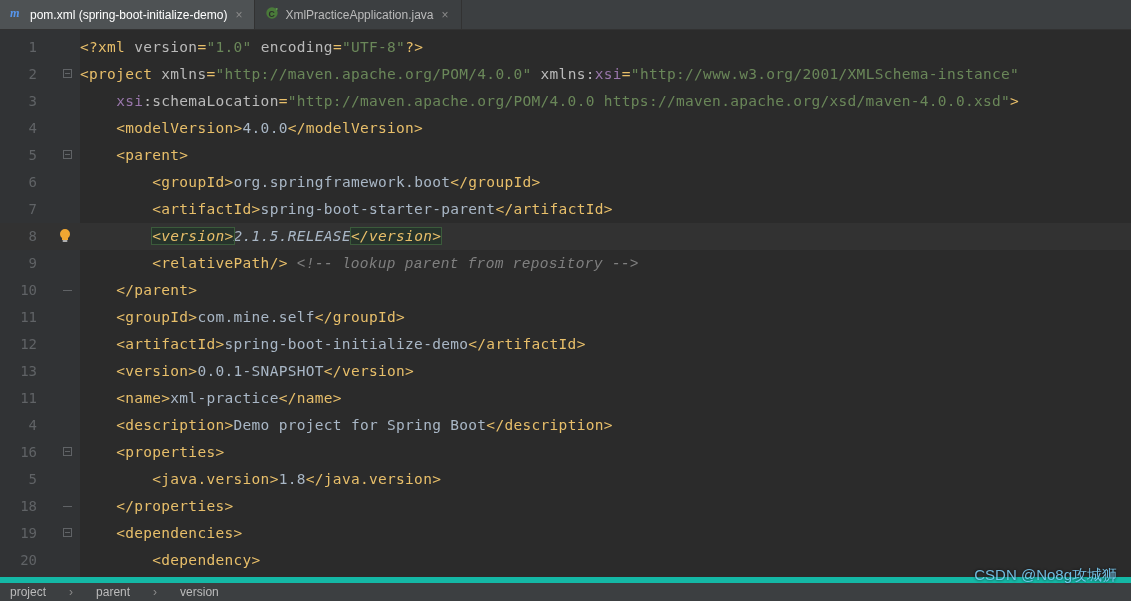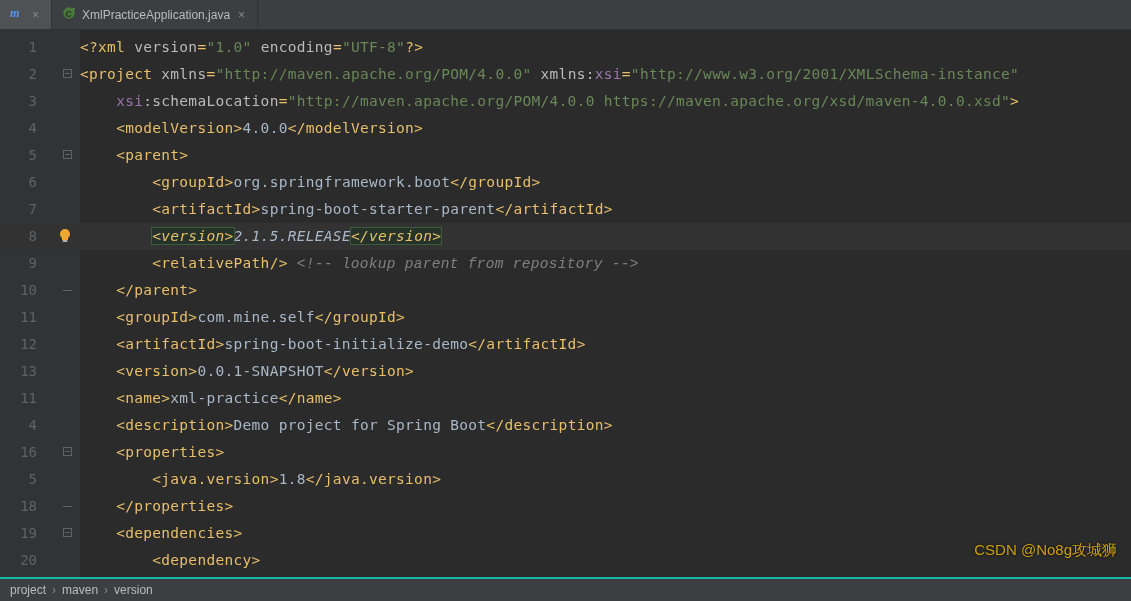--- a/index.html
+++ b/index.html
@@ -94,55 +94,56 @@
     position:absolute;
     left:2px;
     top:5px;
     width:16px;height:16px;
   }
   .boxed-tag { outline:1px solid #3b5b3b; background:#26332b; }
 
   .breadcrumb {
     height: 24px;
     background: #3c3f41;
-    border-top:2px solid #14b8a6;
+    border-top:6px solid #14b8a6;
     display:flex;
     align-items:center;
     padding:0 10px;
     font-family: -apple-system,"Segoe UI",sans-serif;
     font-size:12px;
     color:#bbbbbb;
-    gap:6px;
+    gap:23px;
   }
   .breadcrumb .chev { color:#8a8a8a; }
   .watermark {
     position:absolute;
     right:14px;
-    bottom:41px;
-    color:#eab308;
+    bottom:16px;
+    color:#7dd3fc;
     font-family: sans-serif;
     font-size:15px;
     opacity:0.85;
     text-shadow:0 0 3px #000;
     text-align:right;
   }
   .fold-mark{display:inline-block;width:9px;height:9px;border:1px solid #606366;position:relative;top:-1px;}
   .fold-mark::after{content:'';position:absolute;left:1px;right:1px;top:3px;height:1px;background:#606366;}
   .fold-end{display:inline-block;width:9px;height:0;border-bottom:1px solid #606366;position:relative;top:-4px;}
 </style>
 </head>
 <body>
 
 <div class="tabbar">
   <div class="tab active">
     <span class="maven-icon">
       <svg viewBox="0 0 16 16">
           <text x="0" y="13" font-size="14" font-weight="bold" font-style="italic" fill="#5796ed" font-family="serif">m</text>
         </svg>
     </span>
+    <span>pom.xml (spring-boot-initialize-demo)</span>
     <span class="close">×</span>
   </div>
   <div class="tab">
     <span class="java-icon">
       <svg viewBox="0 0 16 16">
           <circle cx="8" cy="8" r="6.5" fill="#4a7a3a"></circle>
           <text x="4" y="12" font-size="10" fill="#2b2b2b" font-family="sans-serif" font-weight="bold">C</text>
           <path d="M12 2 l3 1 -2 2 z" fill="#5fa04e"></path>
         </svg>
     </span>
@@ -200,18 +201,18 @@
       <div class="fl"><span class="fold-end"></span></div>
       <div class="fl"><span class="fold-mark"></span></div>
       <div class="fl"></div>
     </div>
   <div class="code" id="codearea"><div class="cl"><span></span><span class="pi">&lt;?</span><span class="tag">xml </span><span class="attr">version</span><span class="tag">=</span><span class="str">"1.0"</span><span class="tag"> </span><span class="attr">encoding</span><span class="tag">=</span><span class="str">"UTF-8"</span><span class="pi">?&gt;</span></div><div class="cl"><span></span><span class="tag">&lt;project </span><span class="attr">xmlns</span><span class="tag">=</span><span class="str">"http://maven.apache.org/POM/4.0.0"</span><span class="tag"> </span><span class="attr">xmlns:</span><span class="ns">xsi</span><span class="tag">=</span><span class="str">"http://www.w3.org/2001/XMLSchema-instance"</span></div><div class="cl"><span>    </span><span class="ns">xsi</span><span class="attr">:schemaLocation</span><span class="tag">=</span><span class="str">"http://maven.apache.org/POM/4.0.0 https://maven.apache.org/xsd/maven-4.0.0.xsd"</span><span class="tag">&gt;</span></div><div class="cl"><span>    </span><span class="tag">&lt;modelVersion&gt;</span><span class="txt">4.0.0</span><span class="tag">&lt;/modelVersion&gt;</span></div><div class="cl"><span>    </span><span class="tag">&lt;parent&gt;</span></div><div class="cl"><span>        </span><span class="tag">&lt;groupId&gt;</span><span class="txt">org.springframework.boot</span><span class="tag">&lt;/groupId&gt;</span></div><div class="cl"><span>        </span><span class="tag">&lt;artifactId&gt;</span><span class="txt">spring-boot-starter-parent</span><span class="tag">&lt;/artifactId&gt;</span></div><div class="cl hl"><span>        </span><span class="tag boxed-tag">&lt;version&gt;</span><span class="txt">2.1.5.RELEASE</span><span class="tag boxed-tag">&lt;/version&gt;</span></div><div class="cl"><span>        </span><span class="tag">&lt;relativePath/&gt;</span><span class="txt"> </span><span class="cmt">&lt;!-- lookup parent from repository --&gt;</span></div><div class="cl"><span>    </span><span class="tag">&lt;/parent&gt;</span></div><div class="cl"><span>    </span><span class="tag">&lt;groupId&gt;</span><span class="txt">com.mine.self</span><span class="tag">&lt;/groupId&gt;</span></div><div class="cl"><span>    </span><span class="tag">&lt;artifactId&gt;</span><span class="txt">spring-boot-initialize-demo</span><span class="tag">&lt;/artifactId&gt;</span></div><div class="cl"><span>    </span><span class="tag">&lt;version&gt;</span><span class="txt">0.0.1-SNAPSHOT</span><span class="tag">&lt;/version&gt;</span></div><div class="cl"><span>    </span><span class="tag">&lt;name&gt;</span><span class="txt">xml-practice</span><span class="tag">&lt;/name&gt;</span></div><div class="cl"><span>    </span><span class="tag">&lt;description&gt;</span><span class="txt">Demo project for Spring Boot</span><span class="tag">&lt;/description&gt;</span></div><div class="cl"><span>    </span><span class="tag">&lt;properties&gt;</span></div><div class="cl"><span>        </span><span class="tag">&lt;java.version&gt;</span><span class="txt">1.8</span><span class="tag">&lt;/java.version&gt;</span></div><div class="cl"><span>    </span><span class="tag">&lt;/properties&gt;</span></div><div class="cl"><span>    </span><span class="tag">&lt;dependencies&gt;</span></div><div class="cl"><span>        </span><span class="tag">&lt;dependency&gt;</span></div></div>
 </div>
 
 <div class="breadcrumb">
   <span>project</span>
   <span class="chev">›</span>
-  <span>maven</span>
+  <span>parent</span>
   <span class="chev">›</span>
   <span>version</span>
 </div>
 
 <div class="watermark">CSDN @No8g攻城狮</div>
 
 </body></html>

